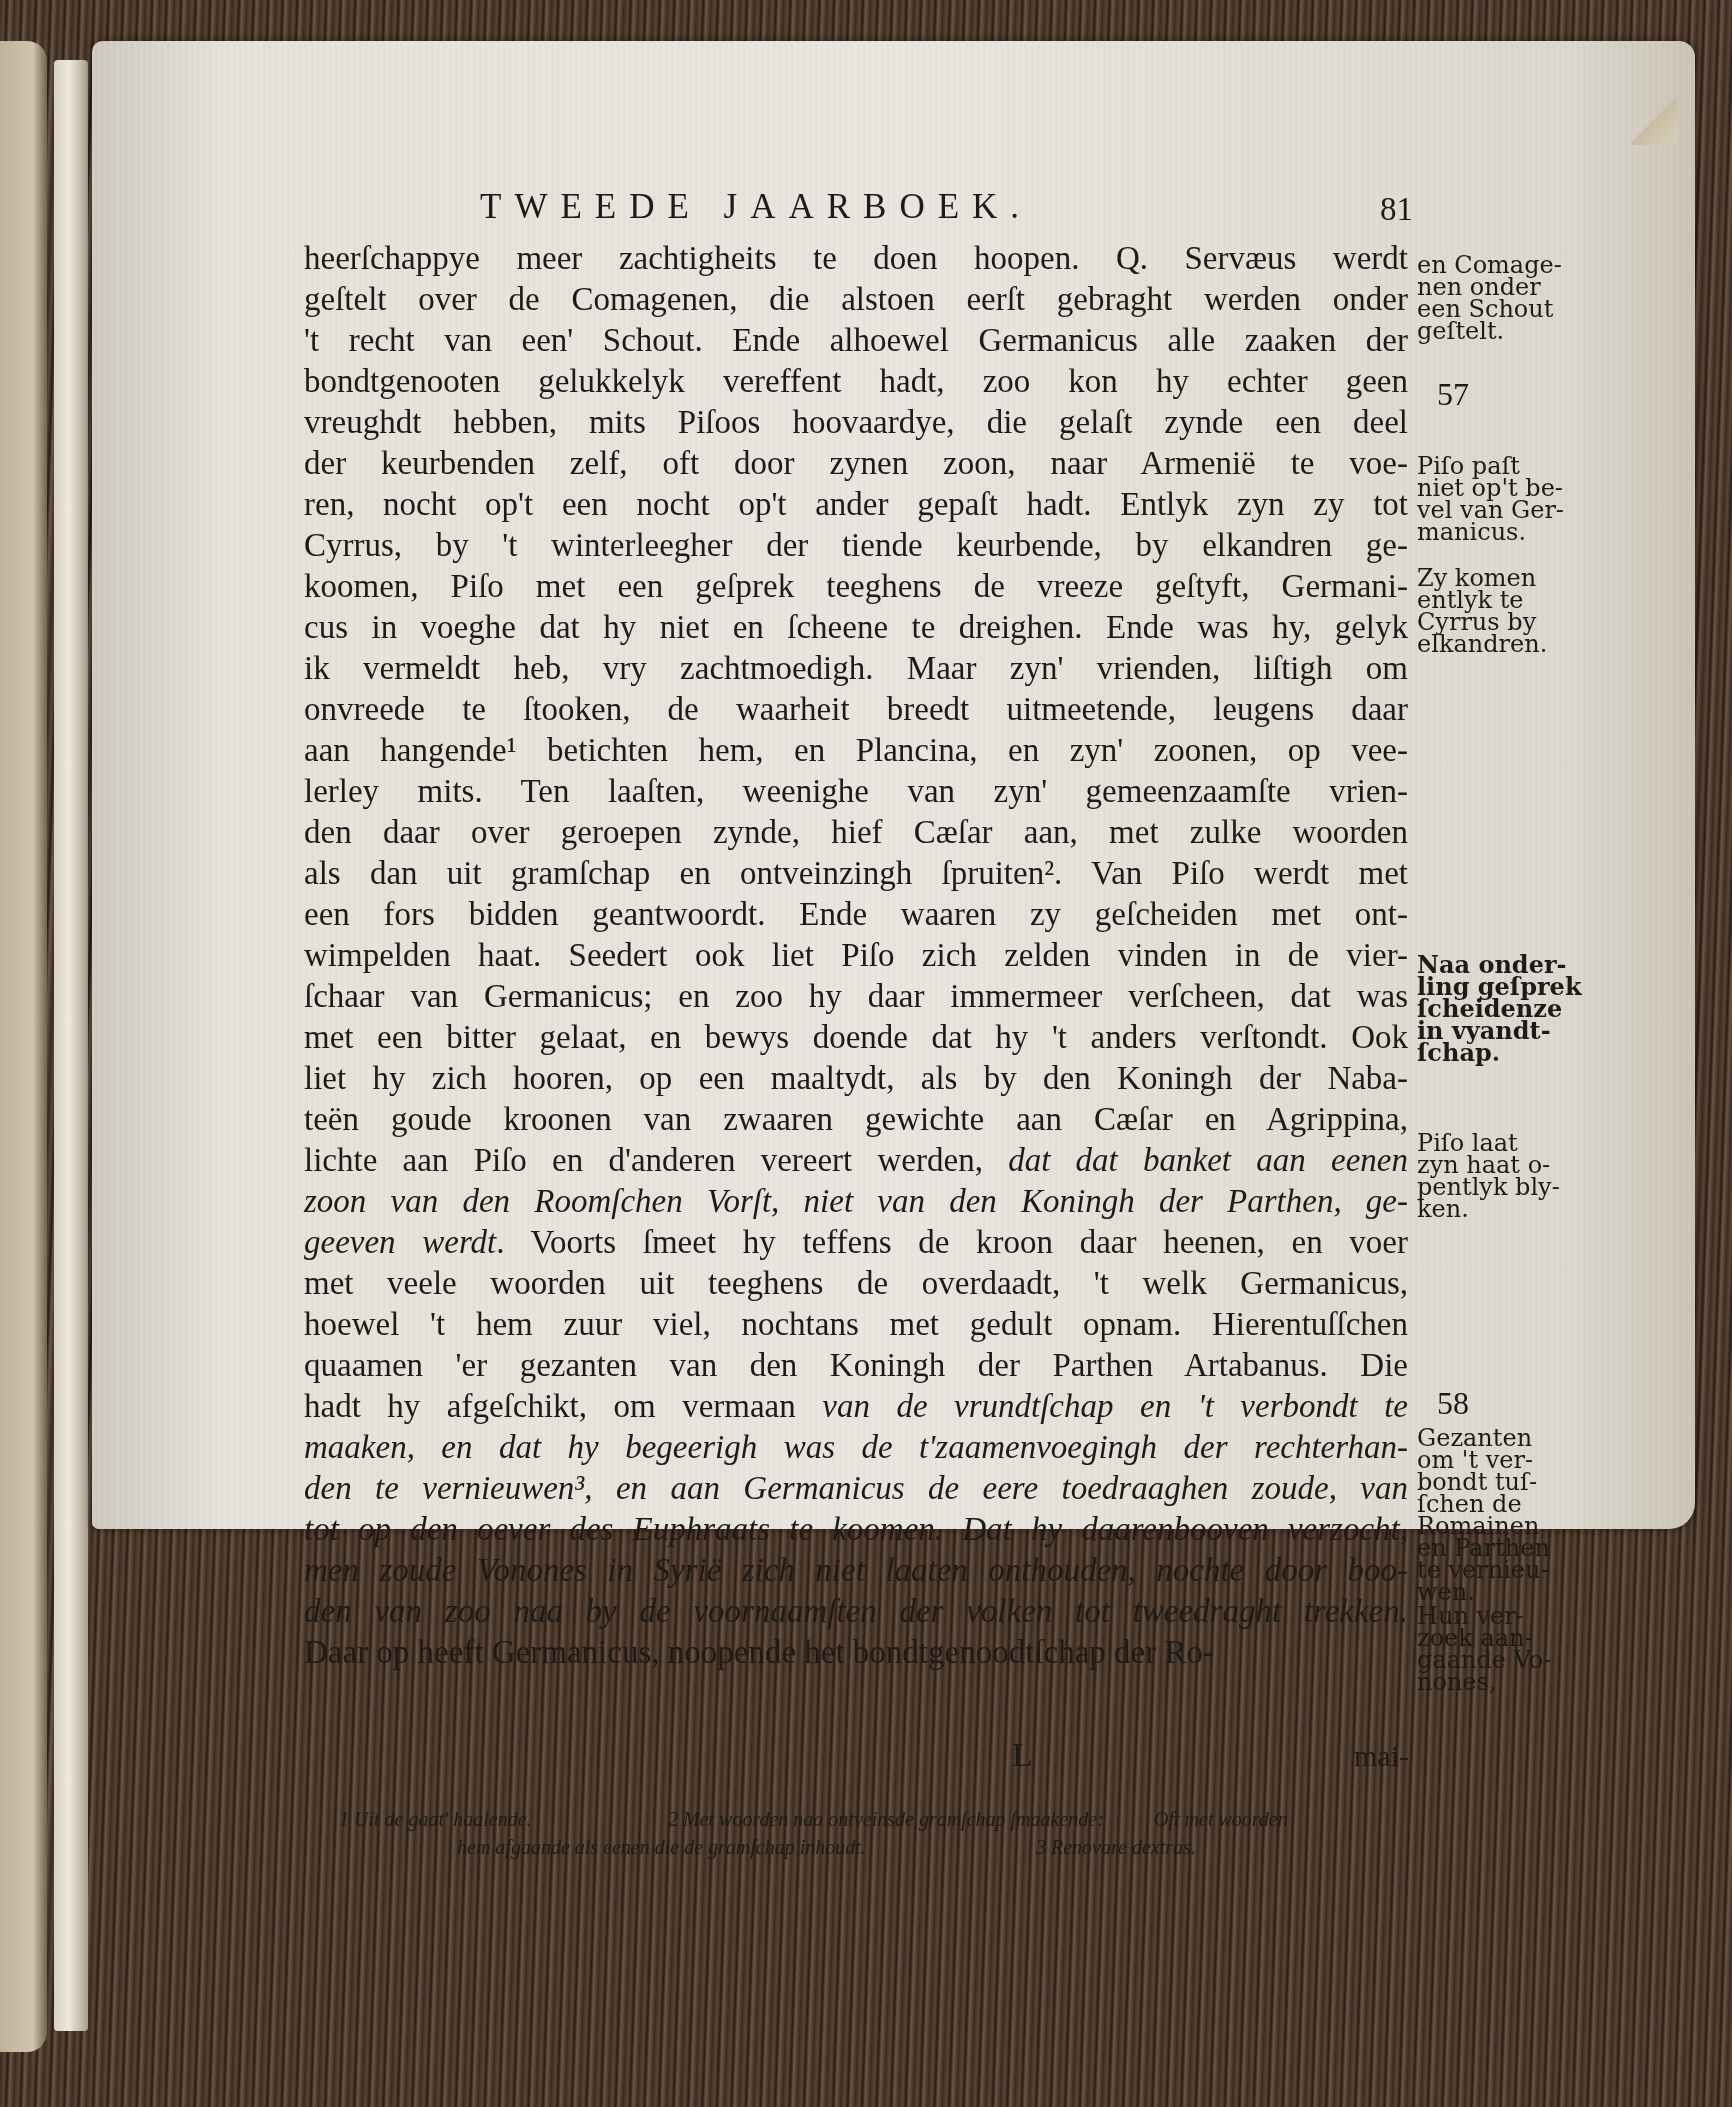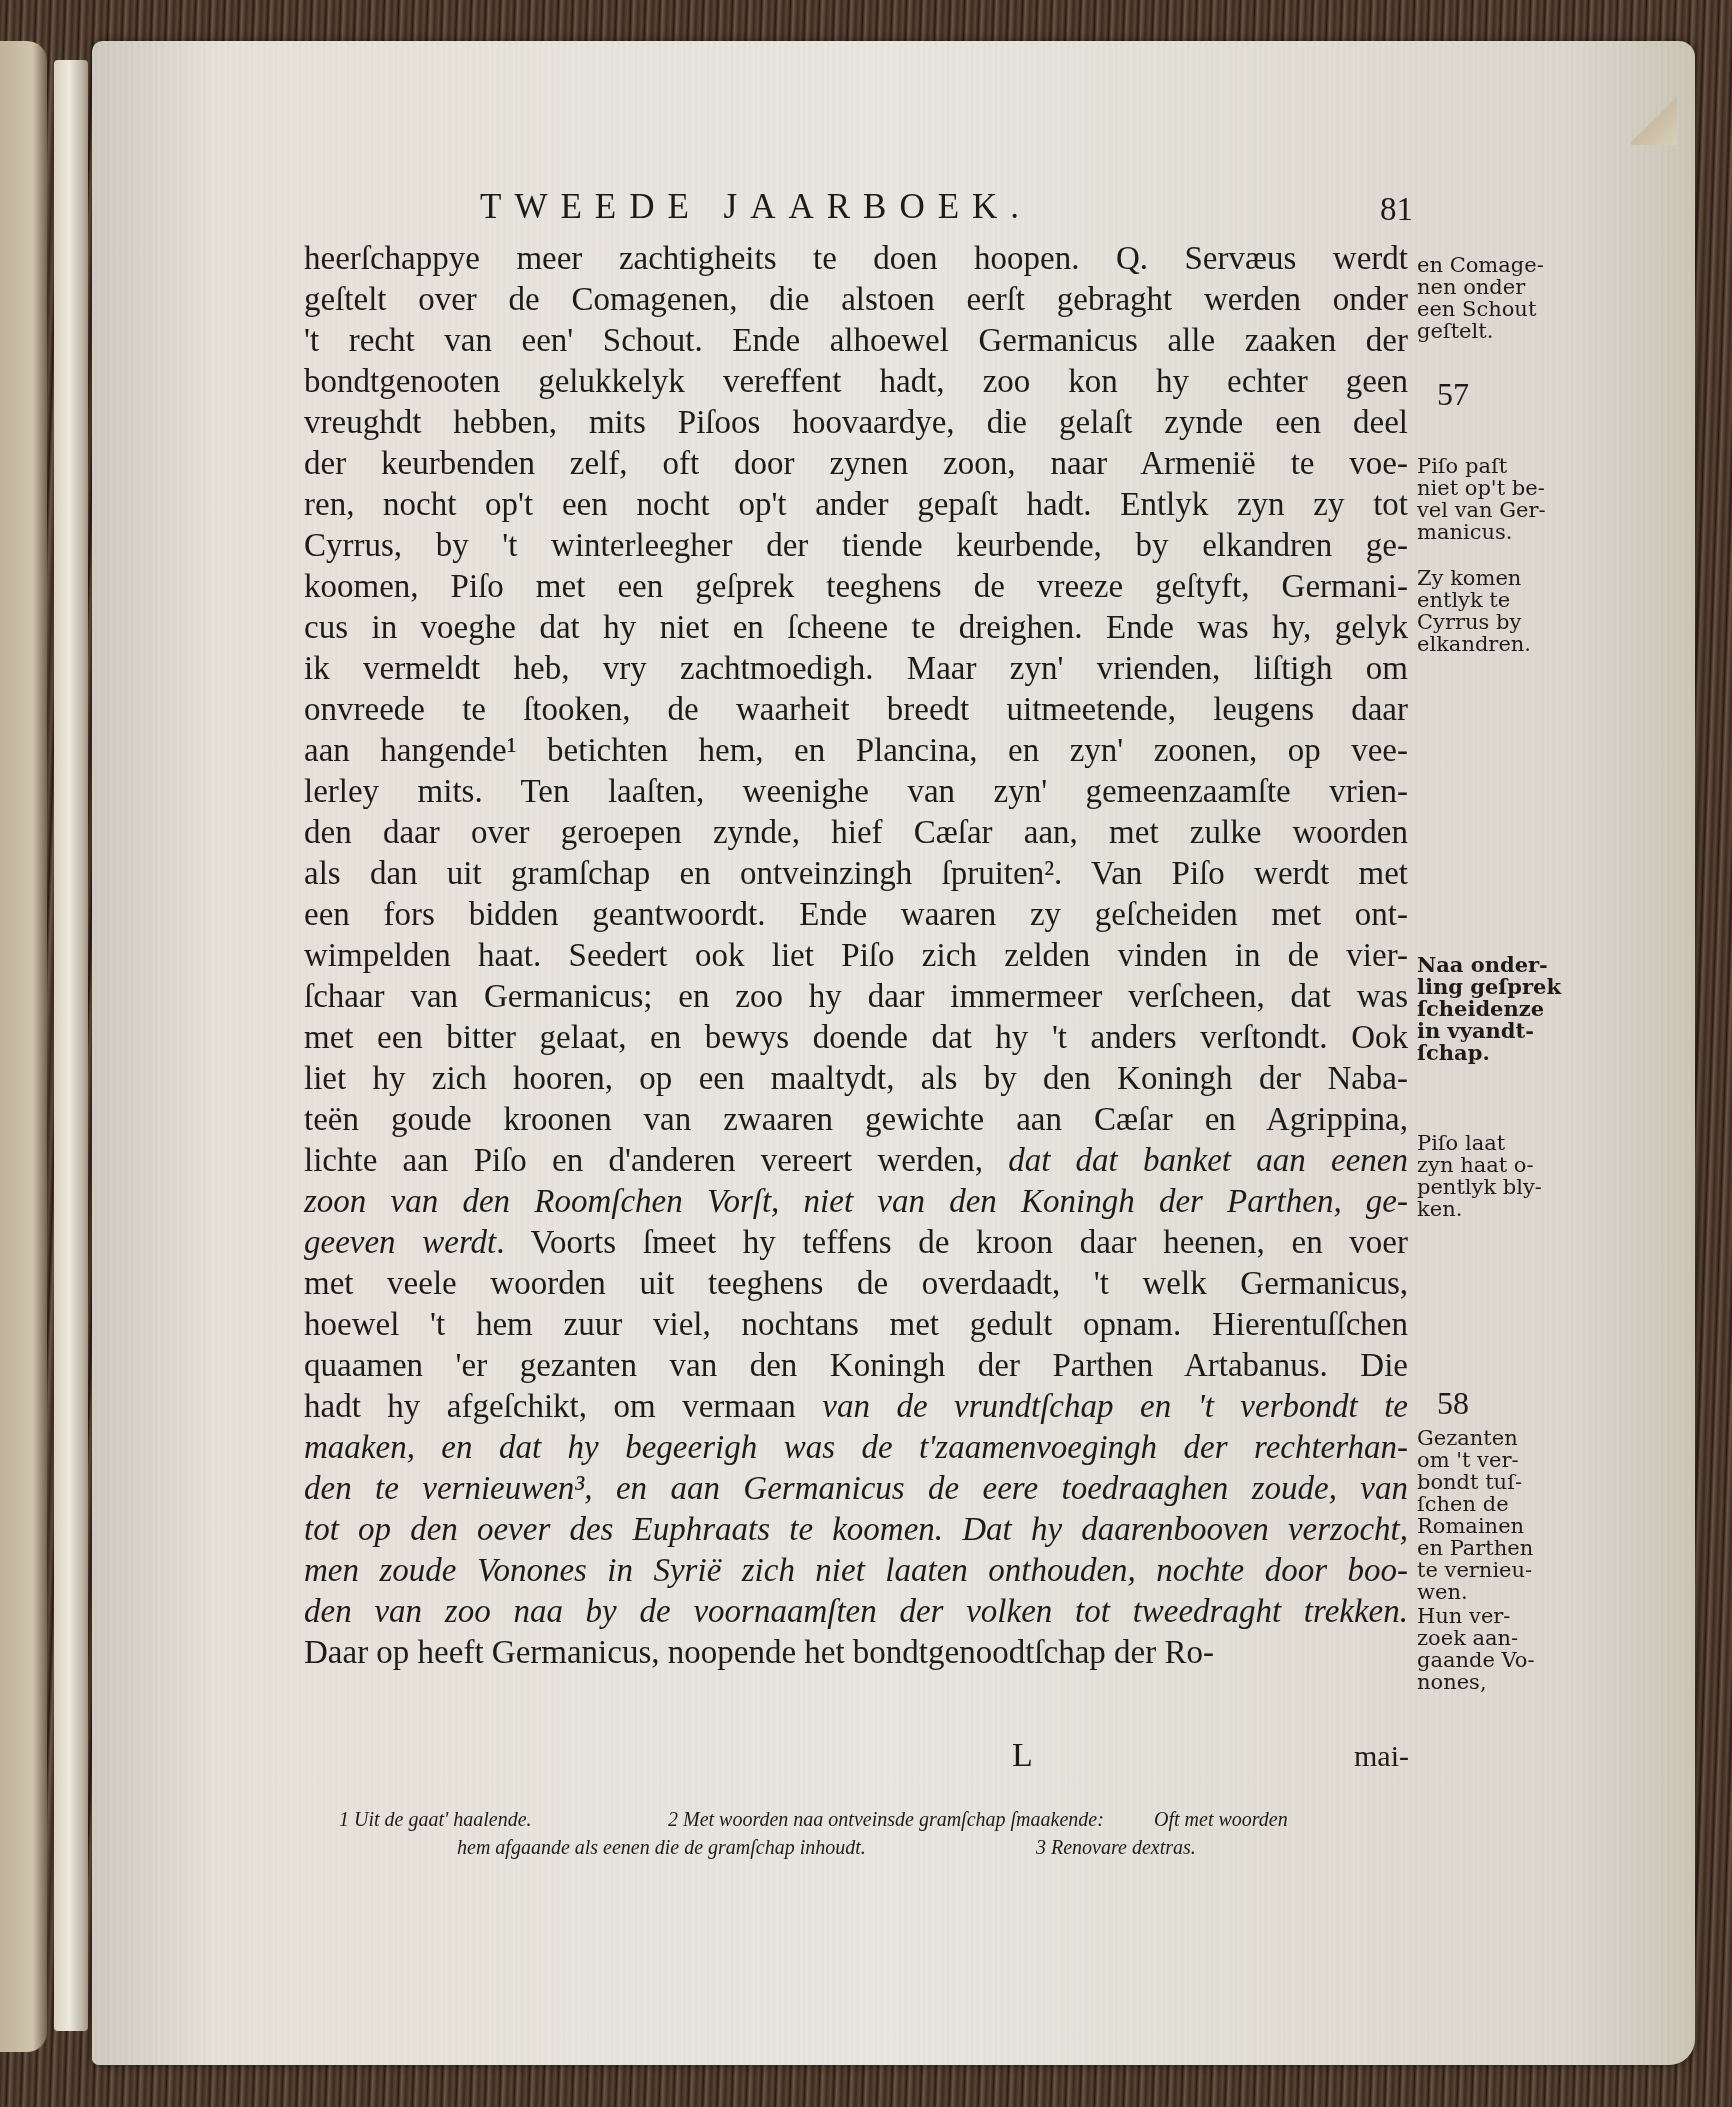--- a/index.html
+++ b/index.html
@@ -12,21 +12,21 @@
     position:absolute; left:0; top:41px; width:47px; height:2011px;
     background: linear-gradient(90deg, #bfb39a 0%, #cfc4ad 70%, #6f6250 100%);
     border-radius: 0 20px 20px 0;
   }
   .gutter-edge {
     position:absolute; left:54px; top:60px; width:34px; height:1971px;
     background: linear-gradient(90deg, #d9d2c3 0%, #eee9de 45%, #a99f8d 100%);
     border-radius: 4px;
   }
   .page {
-    position:absolute; left:92px; top:41px; width:1603px; height:2024px;
+    position:absolute; left:92px; top:41px; width:1603px; height:1488px;
     background:
       repeating-linear-gradient(90deg, rgba(255,255,255,0.0) 0px, rgba(255,255,255,0.05) 2px, rgba(0,0,0,0.025) 4px, rgba(255,255,255,0.0) 6px),
       linear-gradient(90deg, #cfcac0 0%, #e6e2da 8%, #e9e6df 50%, #dcd8cf 92%, #cbc4b6 100%);
     border-radius: 10.5px 16px 26px 6.6px;
     box-shadow: 0 0 8px rgba(0,0,0,0.5);
   }
   .header {
     position:absolute; top:146px; left:388px; width:933px; height:46px;
   }
   .running-title {
@@ -44,21 +44,21 @@
     font-size:33px; color:#1d1a17;
     text-align:justify; text-align-last:justify; white-space:nowrap; overflow:visible;
   }
   .line.last { text-align-last:left; }
   .it { font-style:italic; }
   .margin-notes {
     position:absolute; left:1325px; top:197px; width:151px; height:1577px;
   }
   .note {
     position:absolute; left:0; width:151px;
-    font-size:21px; line-height:22px; color:#1d1a17;
+    font-size:24px; line-height:22px; color:#1d1a17;
     font-family:"DejaVu Serif", serif;
   }
   .note .nl { display:block; white-space:nowrap; }
   .note-number {
     position:absolute; font-size:32px; color:#1d1a17;
   }
   .catch-sig {
     position:absolute; left:920px; top:1695px; font-size:34px; color:#1d1a17;
   }
   .catchword {

